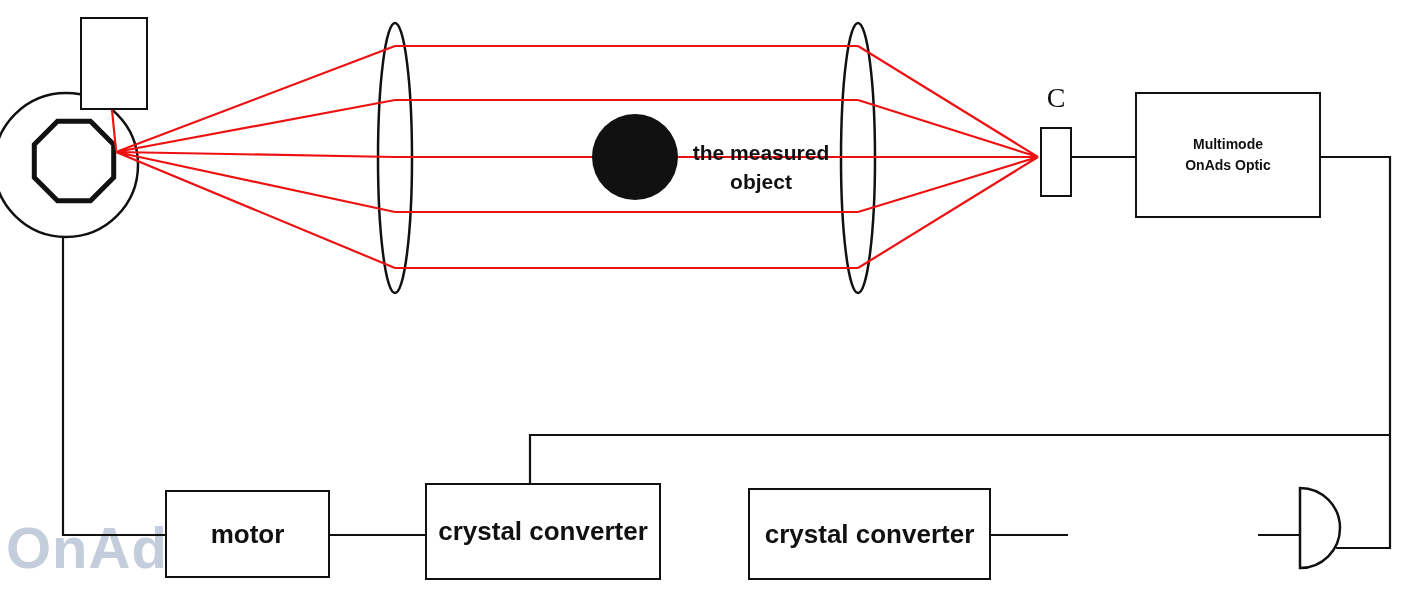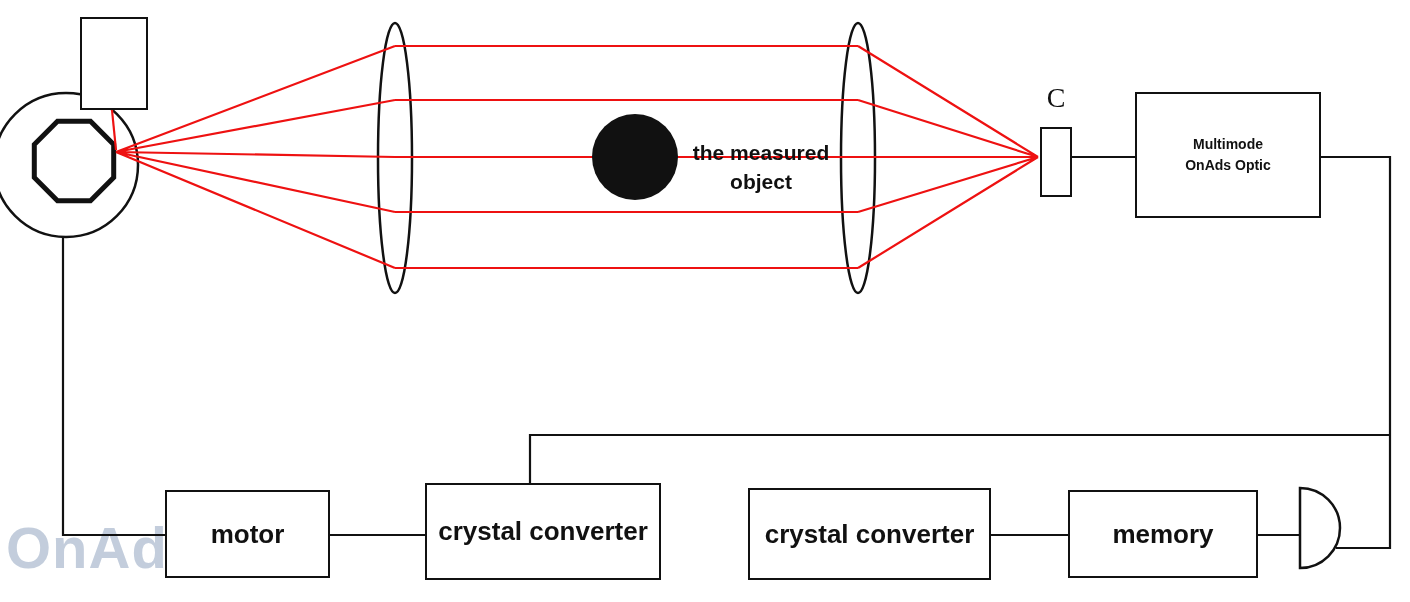--- a/index.html
+++ b/index.html
@@ -129,21 +129,18 @@
   </div>
 
   <div class="box" style="left:425px;top:483px;width:236px;height:97px;">
     <span class="box-label">crystal converter</span>
   </div>
 
   <div class="box" style="left:748px;top:488px;width:243px;height:92px;">
     <span class="box-label">crystal converter</span>
   </div>
 
-  <div class="box" style="left:1068px;top:490px;width:190px;height:88px;">
-    <span class="box-label">memory</span>
-  </div>
 
   <div class="float-label" id="measured-object-label">the measured object</div>
 
   <div class="float-label" id="c-label">C</div>
 
 </div>
 
 </body></html>

